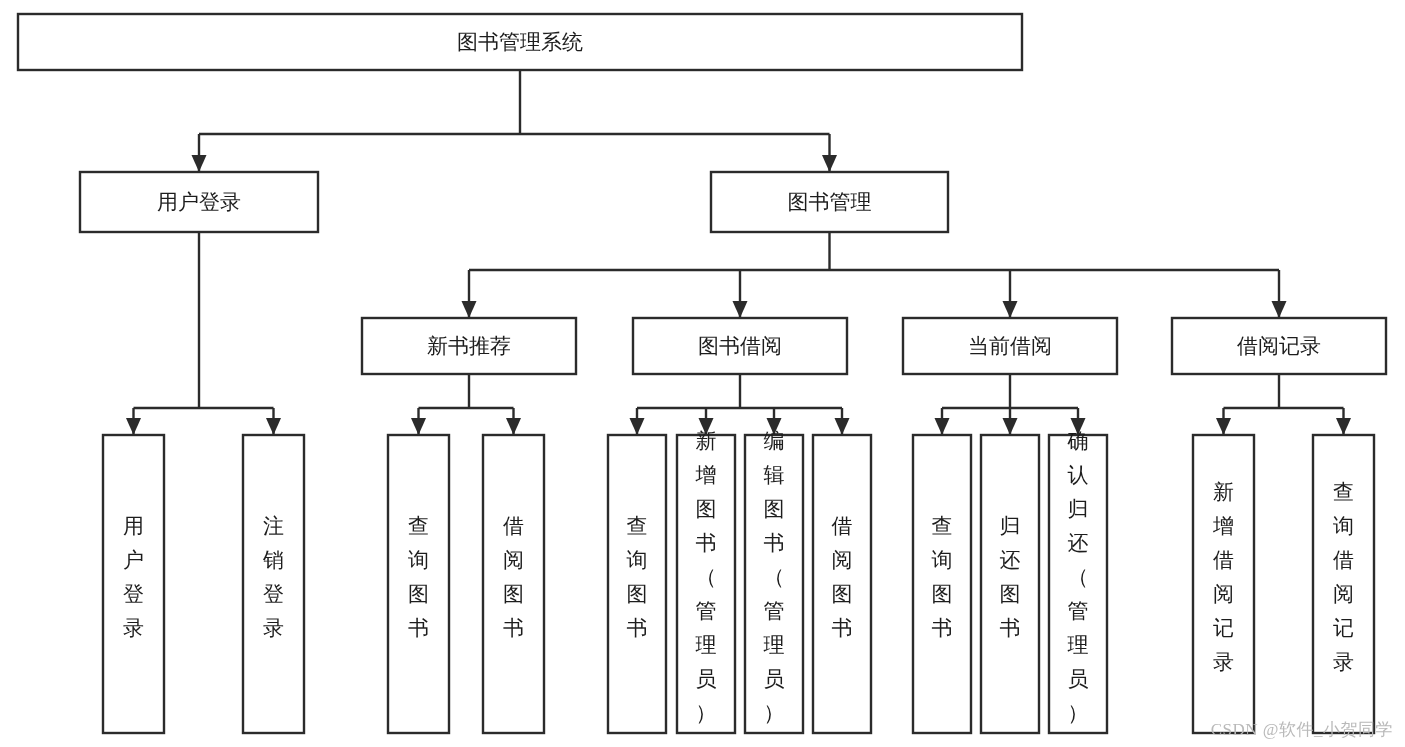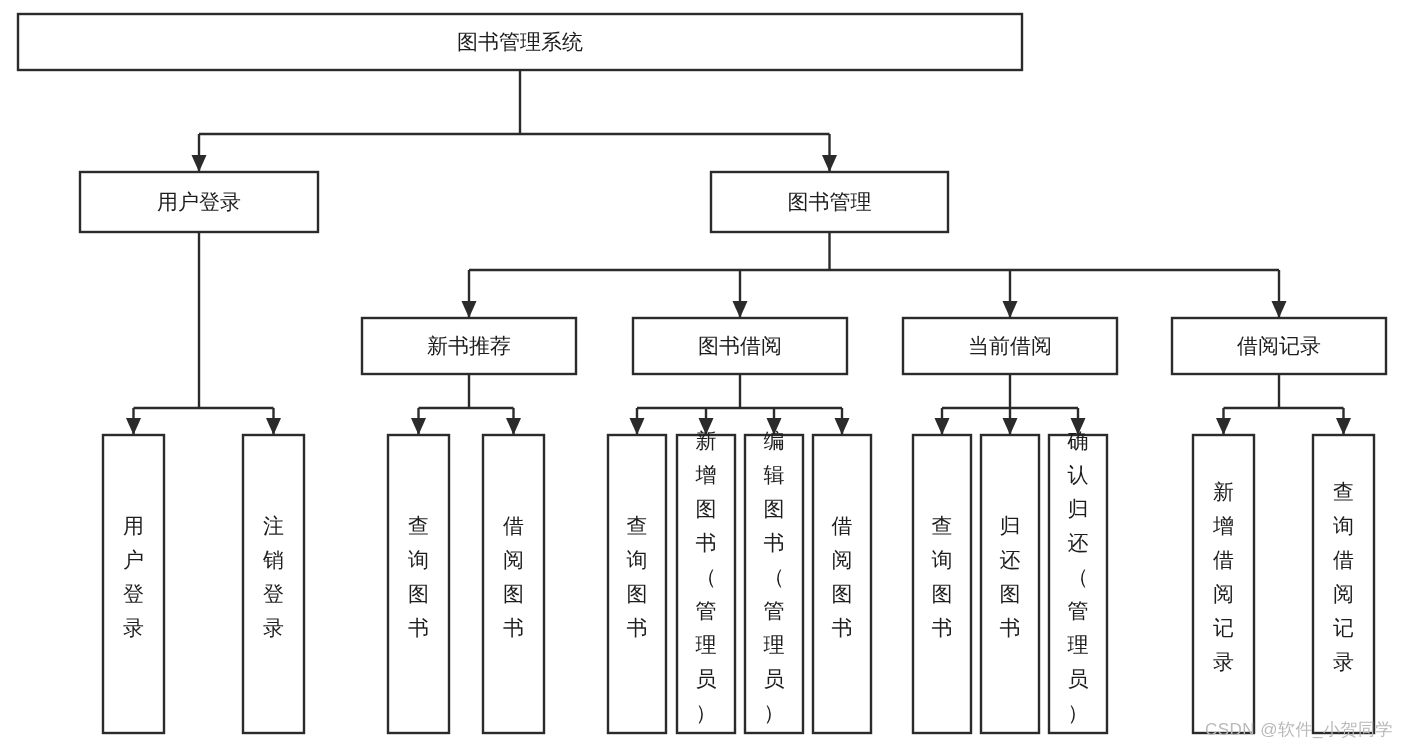--- a/index.html
+++ b/index.html
@@ -44,21 +44,21 @@
   .node-label-v {
     font-family: "Liberation Sans", "DejaVu Sans", sans-serif;
     font-size: 21px;
     fill: #1d1d1d;
     text-anchor: middle;
   }
   .watermark {
     position: absolute;
     right: 12px;
     bottom: 6px;
-    font-family: Liberation Sans, sans-serif;
+    font-family: Liberation Serif, serif;
     font-size: 17px;
     color: #b9b9b9;
     letter-spacing: 0.5px;
     white-space: nowrap;
     pointer-events: none;
   }
 </style>
 </head>
 <body>
 

